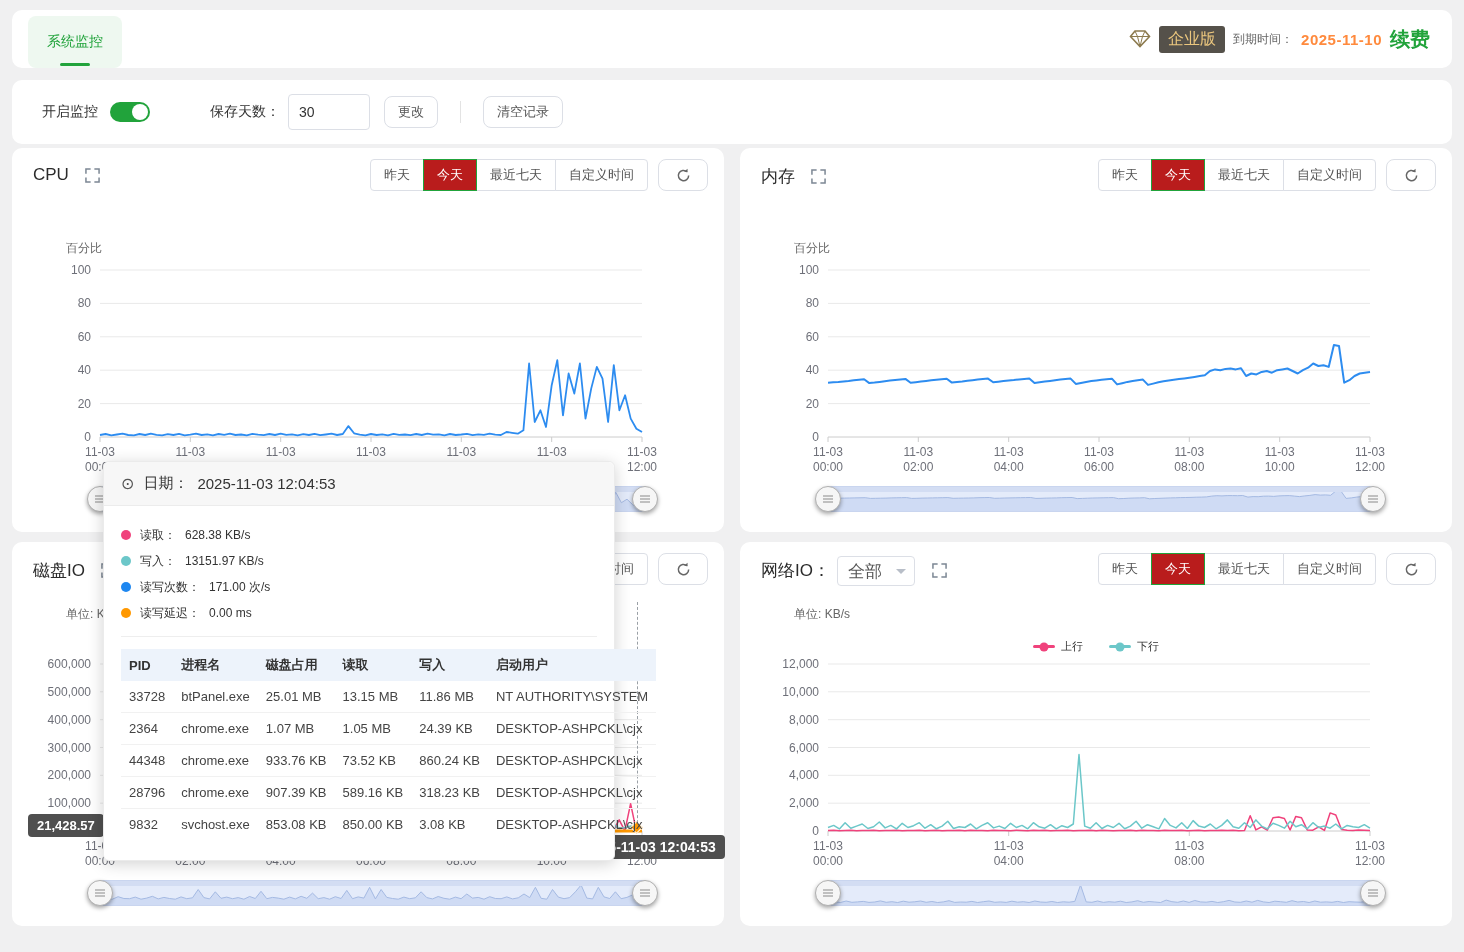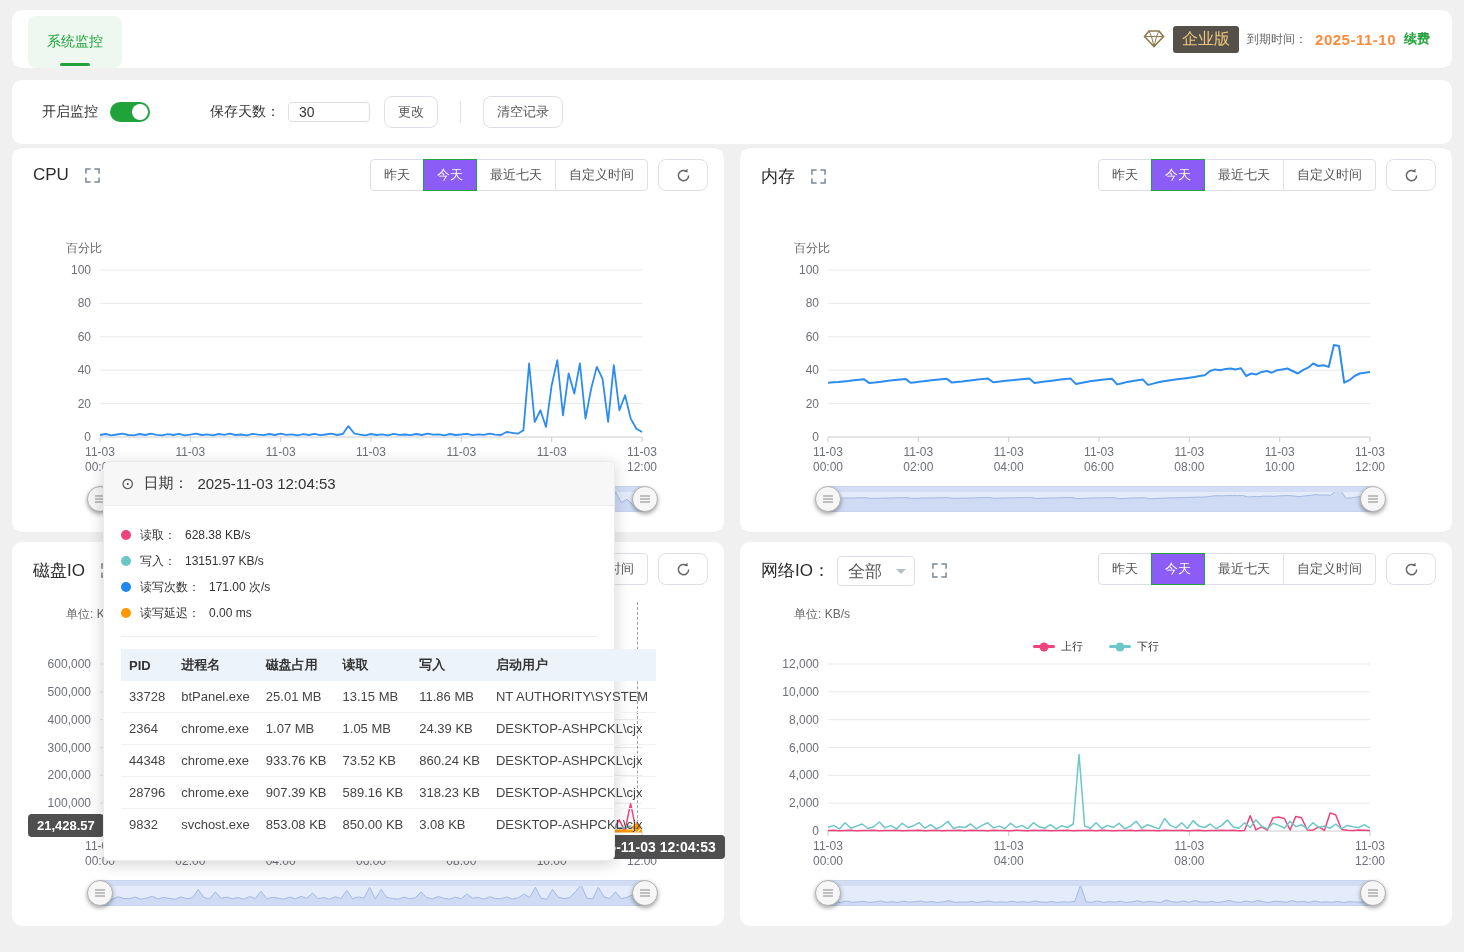--- a/index.html
+++ b/index.html
@@ -12,48 +12,48 @@
   #topbar { left:12px; top:10px; width:1440px; height:58px; }
   .tab { position:absolute; left:16px; top:6px; width:94px; height:52px; background:#eef8f0;
          border-radius:8px; display:flex; align-items:center; justify-content:center;
          color:#21a33b; font-size:14px; cursor:pointer; }
   .tab-underline { position:absolute; left:50%; bottom:2px; transform:translateX(-50%);
          width:30px; height:3px; background:#21a33b; border-radius:2px; }
   .top-right { position:absolute; right:22px; top:0; height:58px; display:flex; align-items:center; gap:8px; }
   .plan-badge { background:#55514a; color:#ecc77e; font-size:16px; padding:3px 9px; border-radius:3px; }
   .expire-label { color:#666; font-size:12px; }
   .expire-date { color:#ff8a3d; font-size:15px; font-weight:bold; letter-spacing:.5px; }
-  .renew { color:#21a33b; font-size:13px; font-weight:bold; cursor:pointer; }
+  .renew { color:#21a33b; font-size:20px; font-weight:bold; cursor:pointer; }
 
   
   #controls { left:12px; top:80px; width:1440px; height:64px; display:flex; align-items:center; }
   .ctl-label { color:#333; font-size:14px; }
   .switch { width:40px; height:20px; border-radius:10px; background:#21a33b; position:relative;
             margin-left:12px; cursor:pointer; }
   .switch .knob { position:absolute; right:2px; top:2px; width:16px; height:16px;
             border-radius:50%; background:#fff; }
-  .days-input { width:82px; height:20px; border:1px solid #dcdfe6; border-radius:4px;
+  .days-input { width:82px; height:36px; border:1px solid #dcdfe6; border-radius:4px;
             padding:0 10px; font-size:14px; color:#333; font-family:inherit; }
   .btn { height:32px; padding:0 13px; border:1px solid #dcdfe6; background:#fff; color:#555;
          font-size:13px; display:inline-flex; align-items:center; justify-content:center;
          border-radius:8px; cursor:pointer; white-space:nowrap; }
   .vdiv { width:1px; height:22px; background:#e3e3e3; margin:0 22px; }
 
   
   .panel { width:712px; height:384px; }
   #p-cpu { left:12px; top:148px; }  #p-mem { left:740px; top:148px; }
   #p-disk { left:12px; top:542px; } #p-net { left:740px; top:542px; }
   .p-title { position:absolute; left:21px; top:17px; font-size:17px; color:#2b2b2b;
              display:flex; align-items:center; gap:16px; }
   .exp-ic { color:#7c8794; display:inline-flex; }
   .btn-group { position:absolute; right:76px; top:11px; display:flex; }
   .btn-group .btn { border-radius:0; margin-left:-1px; position:relative; }
   .btn-group .btn:first-child { border-radius:4px 0 0 4px; margin-left:0; }
   .btn-group .btn:last-child { border-radius:0 4px 4px 0; }
-  .btn-group .btn.active { background:#8b5cf6; border-color:#21a33b; color:#fff; z-index:1; }
+  .btn-group .btn.active { background:#b91c1c; border-color:#21a33b; color:#fff; z-index:1; }
   .refresh-btn { position:absolute; right:16px; top:11px; width:50px; }
   .chart-unit { position:absolute; left:54px; font-size:12px; color:#666; }
   .unit-hi { top:92px; } .unit-lo { top:64px; }
   .chart-svg { position:absolute; left:0; top:112px; }
   .tick { font:12px "Liberation Sans",sans-serif; fill:#6e7079; }
   .net-select { position:absolute; left:76px; top:-3px; width:78px; height:30px; border:1px solid #dcdfe6;
             border-radius:4px; display:flex; align-items:center; padding:0 8px 0 10px; font-size:17px;
             color:#555; cursor:pointer; justify-content:space-between; }
   .caret { width:0; height:0; border-left:5px solid transparent; border-right:5px solid transparent;
            border-top:5px solid #b8bec8; }

